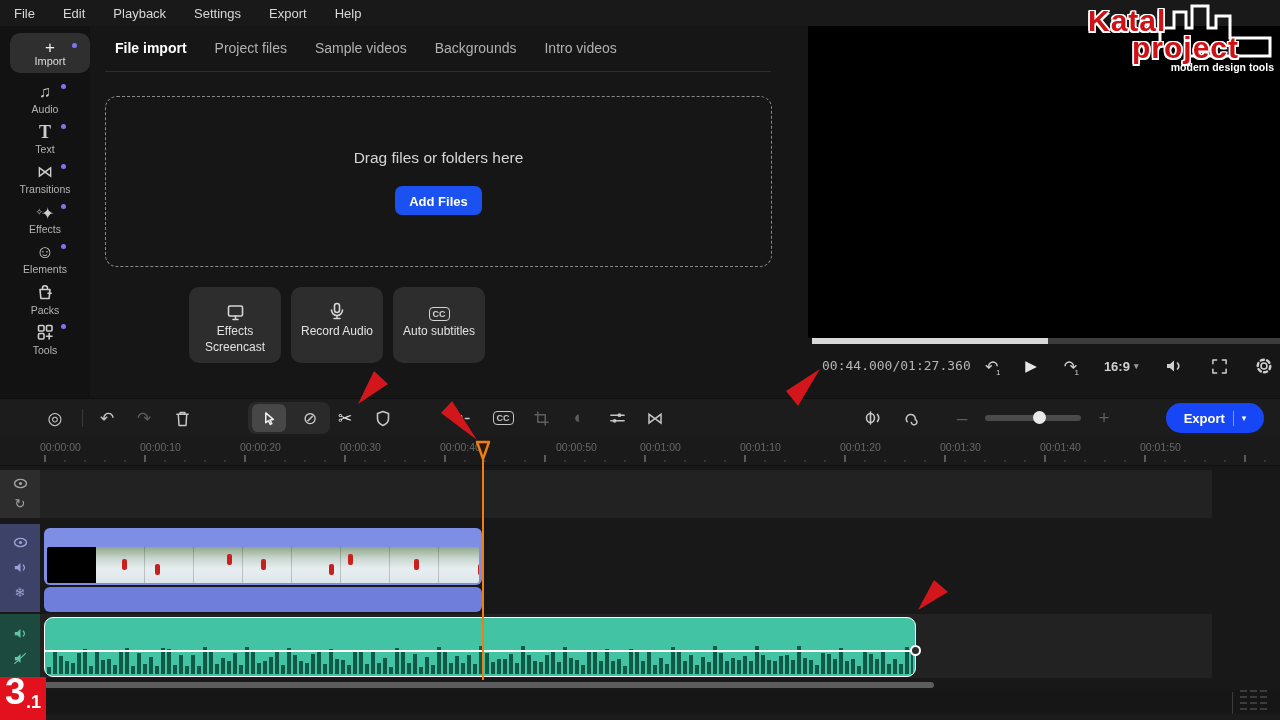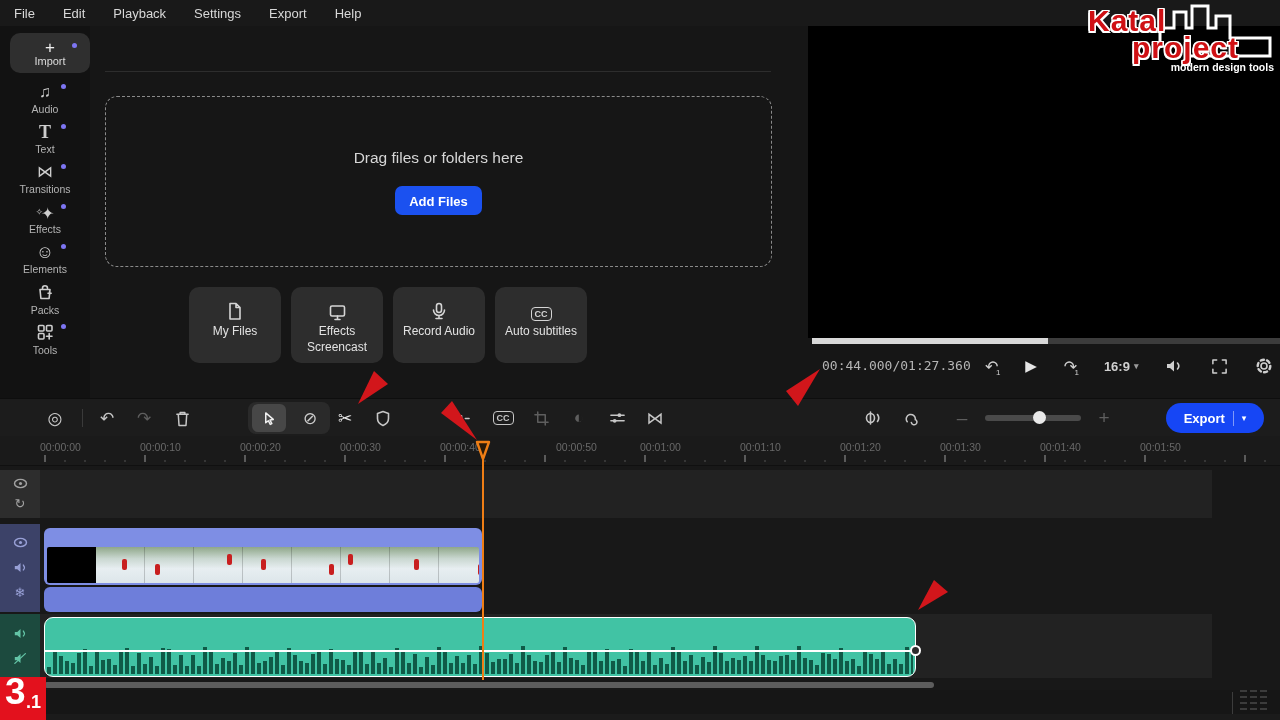--- a/index.html
+++ b/index.html
@@ -215,36 +215,41 @@
             <rect x="10.5" y="2.5" width="5.5" height="5.5" rx="1"></rect>
             <rect x="2.5" y="10.5" width="5.5" height="5.5" rx="1"></rect>
             <path d="M13.2 10.5 v5.5 M10.5 13.2 h5.5"></path>
           </svg>
       </span>
       <span class="pdot" style="left:61px; top:2px;"></span>
       <span class="side-label">Tools</span>
     </div>
   </div>
 
+  <div class="tabs">
+
+      <span class="tab active">File import</span>
+
+      <span class="tab">Project files</span>
+
+      <span class="tab">Sample videos</span>
+
+      <span class="tab">Backgrounds</span>
+
+      <span class="tab">Intro videos</span>
+
+  </div>
   <div class="tab-sep"></div>
 
   <div class="dropzone">
     <span class="drop-text">Drag files or folders here</span>
     <button class="addfiles-btn">Add Files</button>
   </div>
 
   <div class="cards">
-    <div class="card">
-      <div class="card-icon">
-          <svg class="ic" width="18" height="19" viewBox="0 0 18 19">
-            <path d="M4 1.5 h6 l4 4 V17 H4 Z M10 1.5 V5.5 h4"></path>
-          </svg>
-        </div>
-      <div class="card-label">My Files</div>
-    </div>
     <div class="card">
       <div class="card-icon">
           <svg class="ic" width="19" height="18" viewBox="0 0 19 18">
             <rect x="2.5" y="3" width="14" height="10" rx="1.5"></rect>
             <path d="M7 16.5 h5 M9.5 13 v3.5"></path>
           </svg>
         </div>
       <div class="card-label">Effects Screencast</div>
     </div>
     <div class="card">

